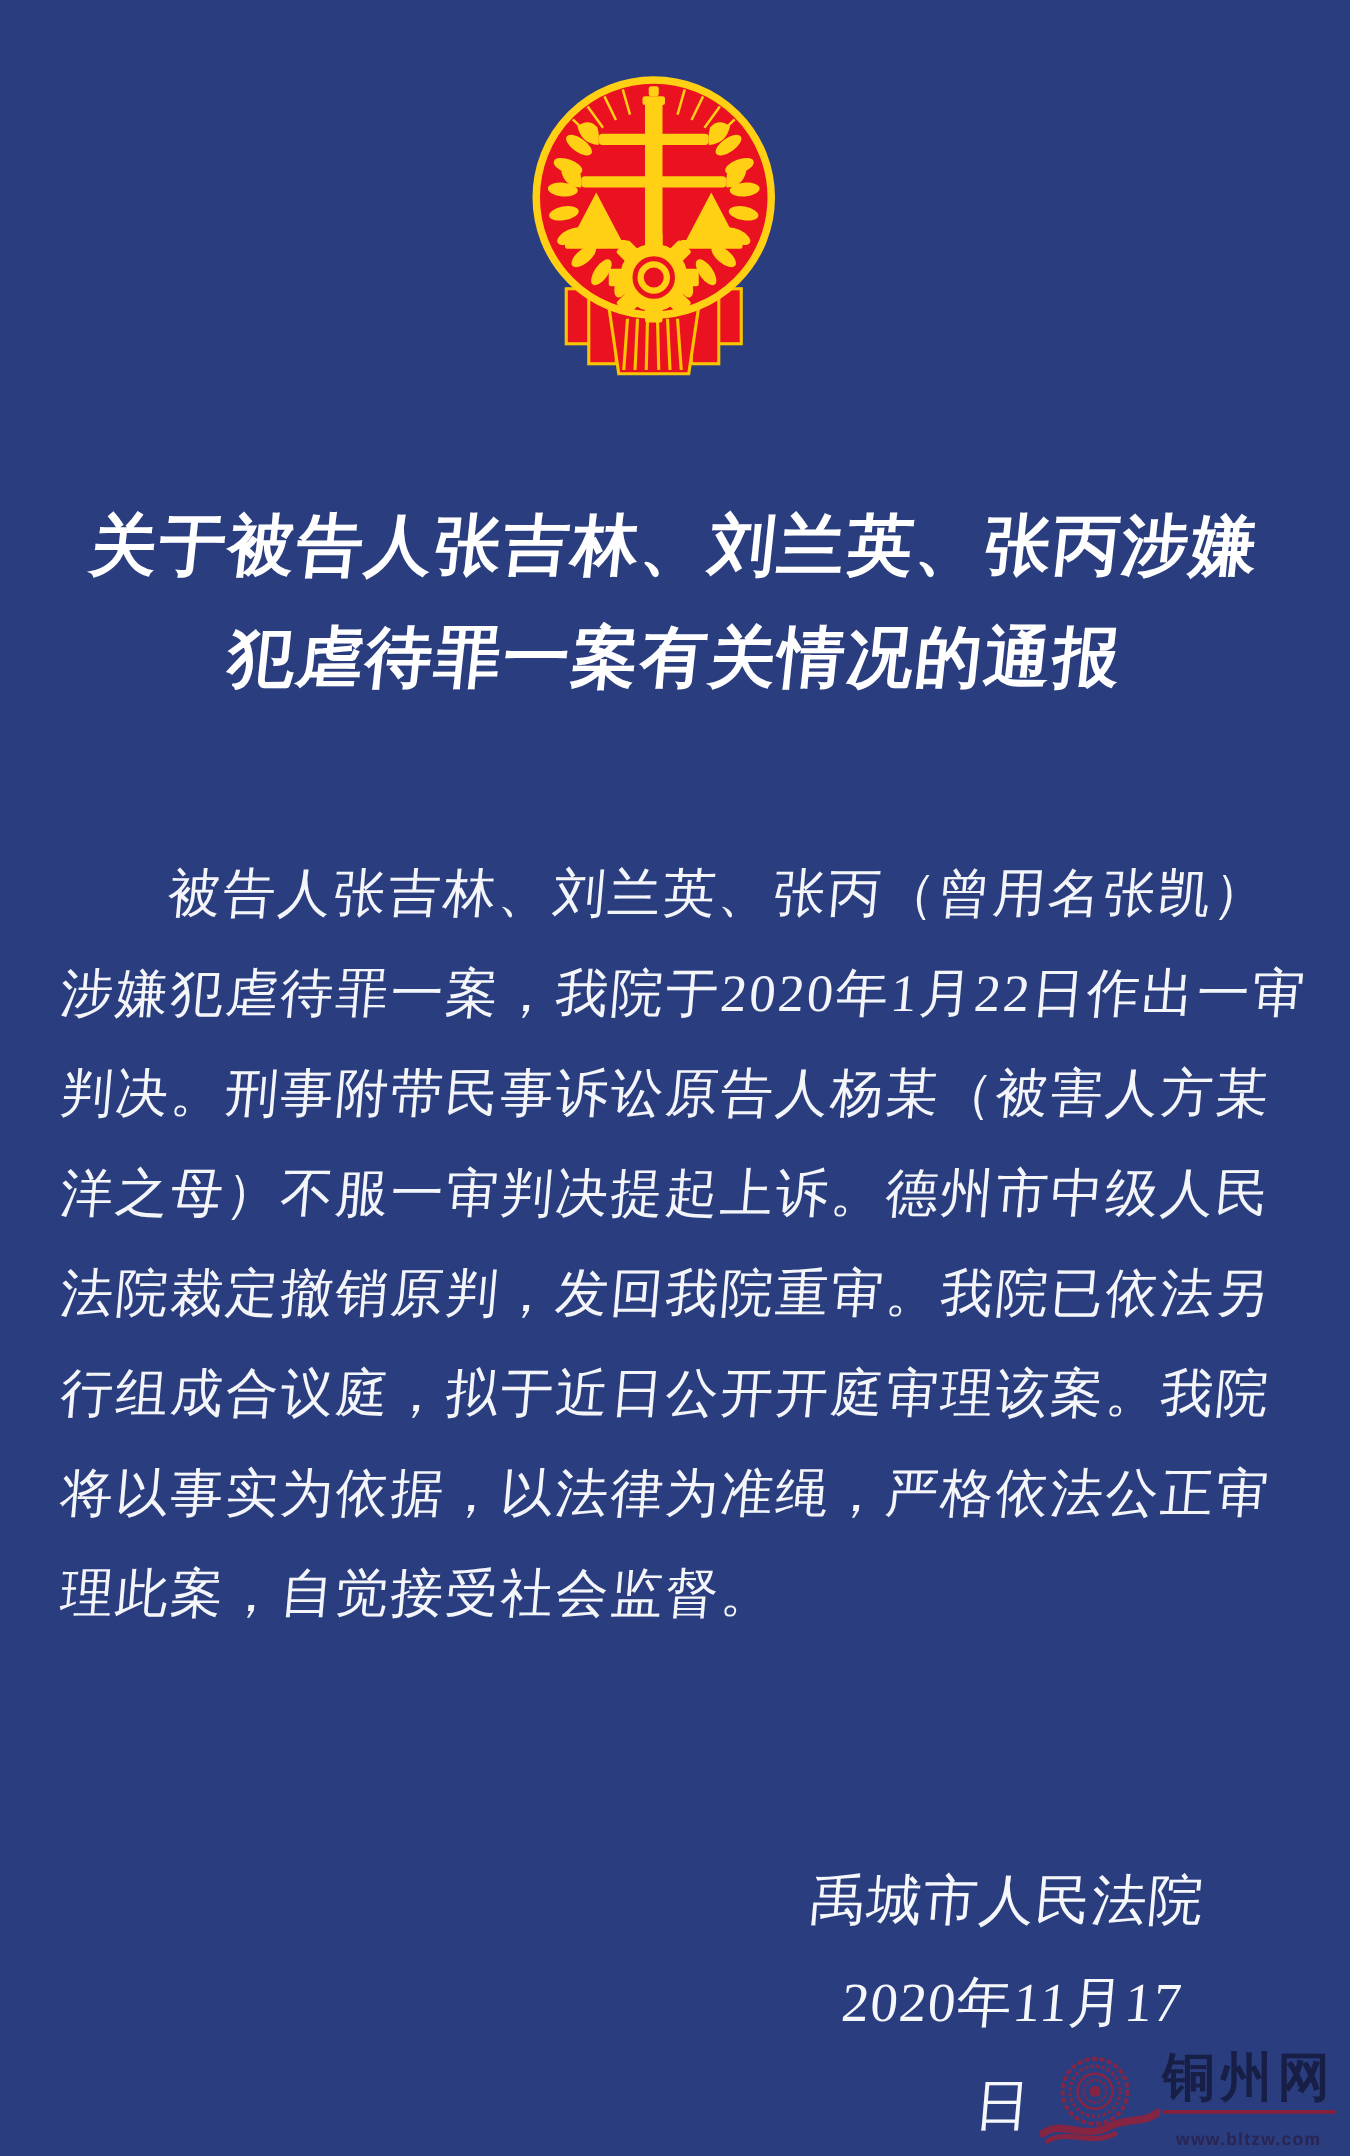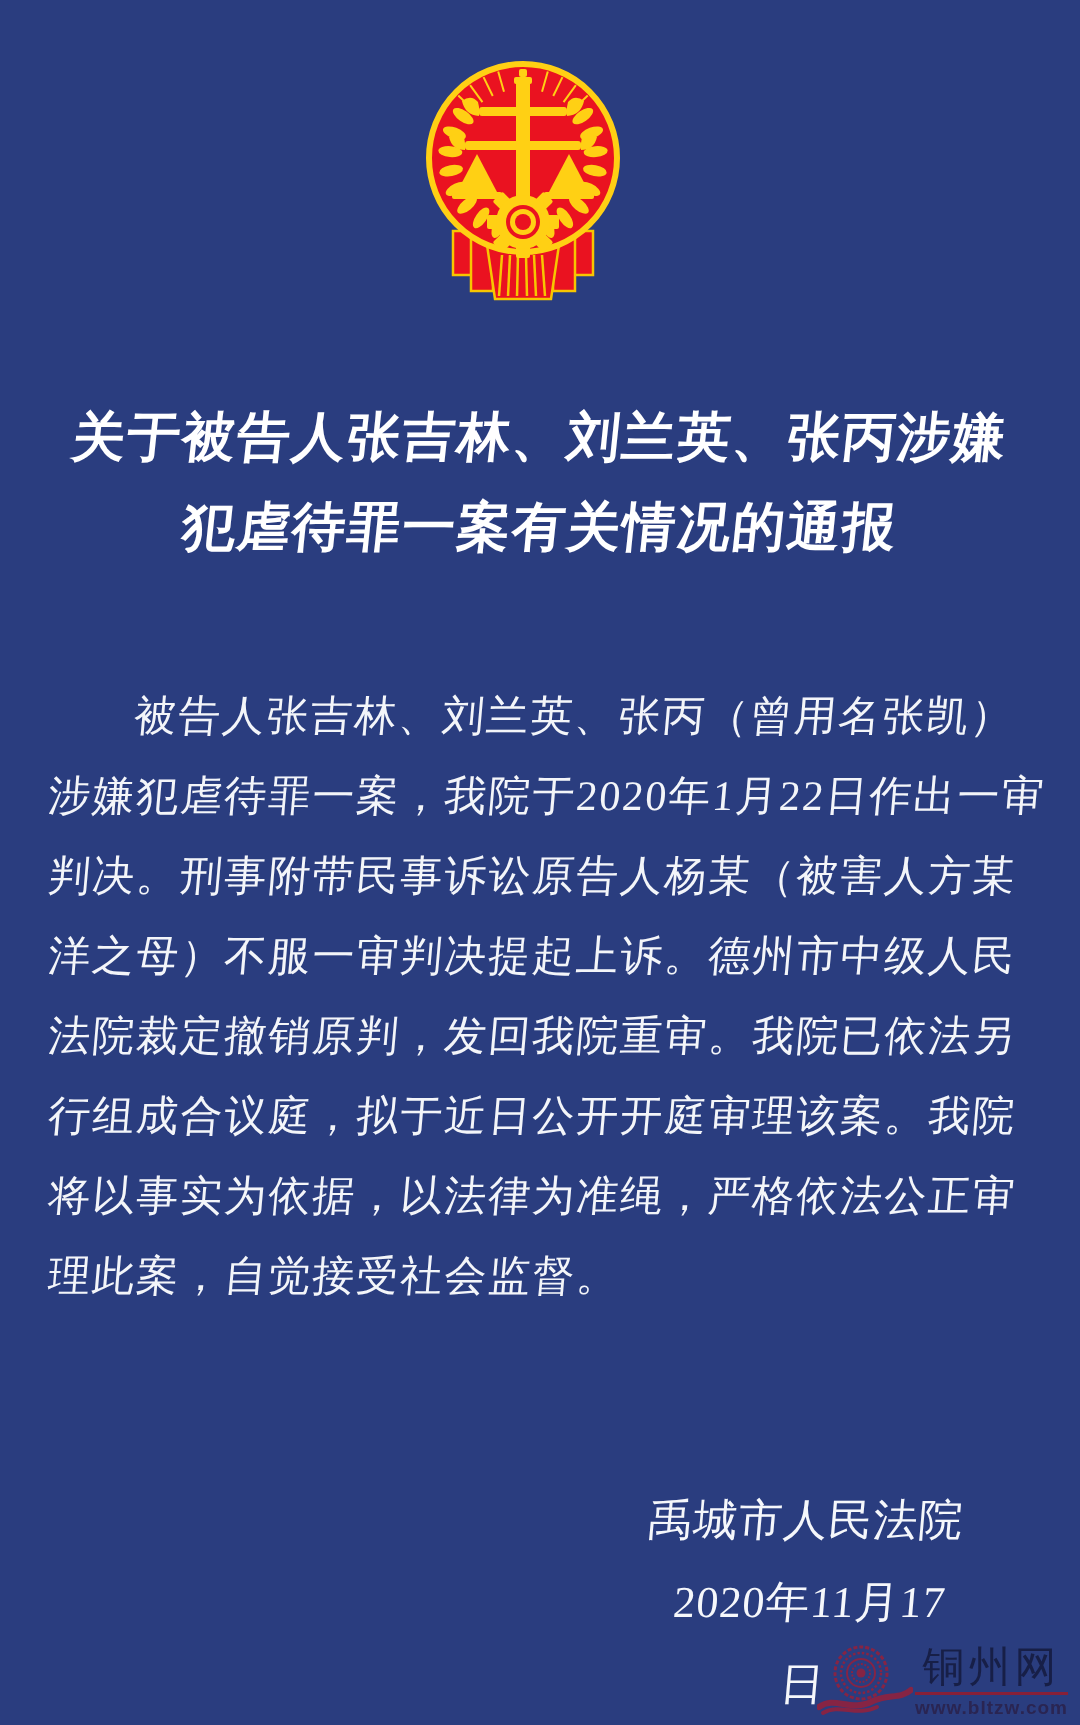--- a/index.html
+++ b/index.html
@@ -38,26 +38,26 @@
   .signature .s-line { transform:skewX(-5deg); }
 
   
   .watermark {
     position:absolute; right:12px; bottom:6px;
     display:flex; align-items:flex-end;
   }
   .wm-logo { width:96px; height:76px; opacity:.92; }
   .wm-text { text-align:center; margin-left:2px; }
   .wm-name {
-    font-size:42px; font-weight:400; color:#151b40; opacity:.88;
+    font-size:42px; font-weight:700; color:#151b40; opacity:.88;
     letter-spacing:4px; line-height:1; font-family:"Liberation Serif", serif;
   }
   .wm-url {
-    font-size:19px; font-weight:700; color:#2a2450; opacity:.95;
-    border-top:3px solid #8c1f35; margin-top:4px; padding-top:2px;
+    font-size:14px; font-weight:700; color:#2a2450; opacity:.95;
+    border-top:3px solid #8c1f35; margin-top:4px; padding-top:12px;
     letter-spacing:1px; font-family:"Liberation Sans", sans-serif;
   }
 </style>
 </head>
 <body>
 
 <div class="page">
 
   <svg class="emblem" viewBox="0 0 200 250" xmlns="http://www.w3.org/2000/svg" aria-hidden="true">
 

